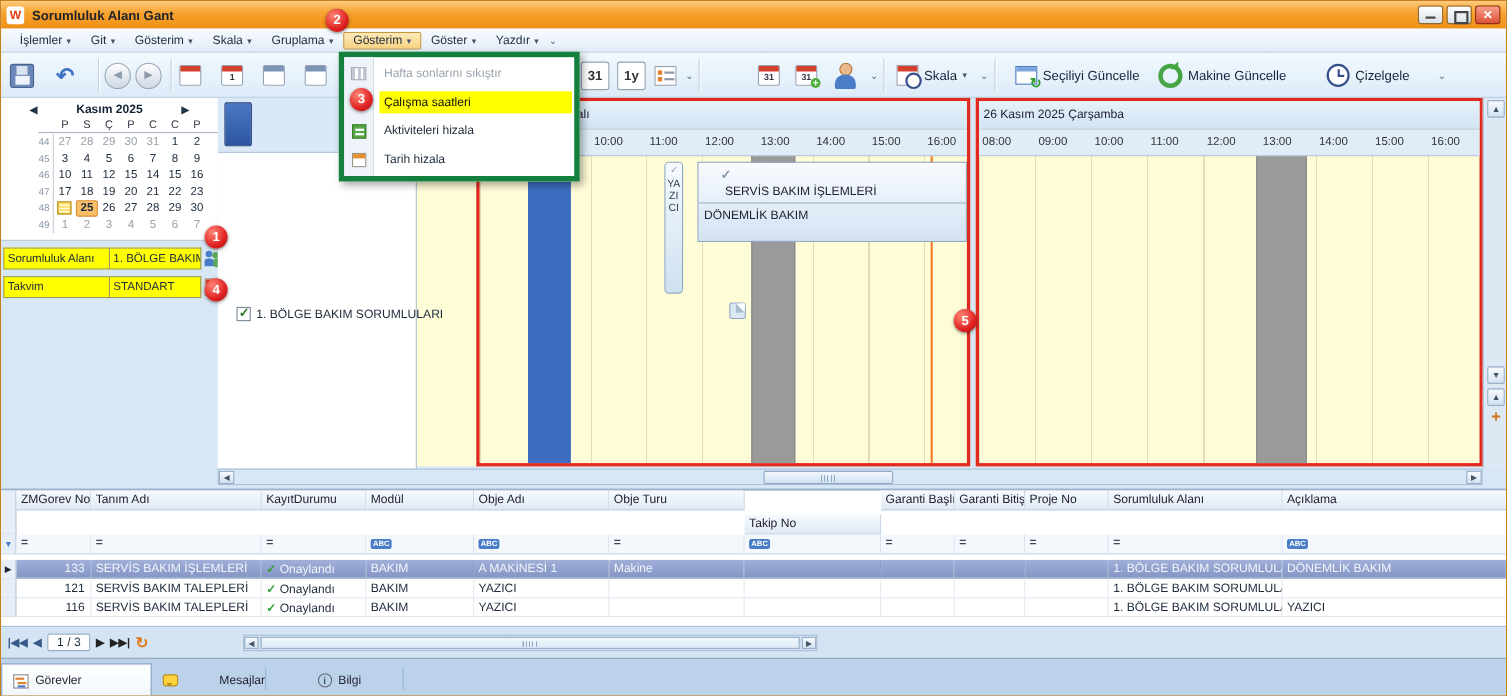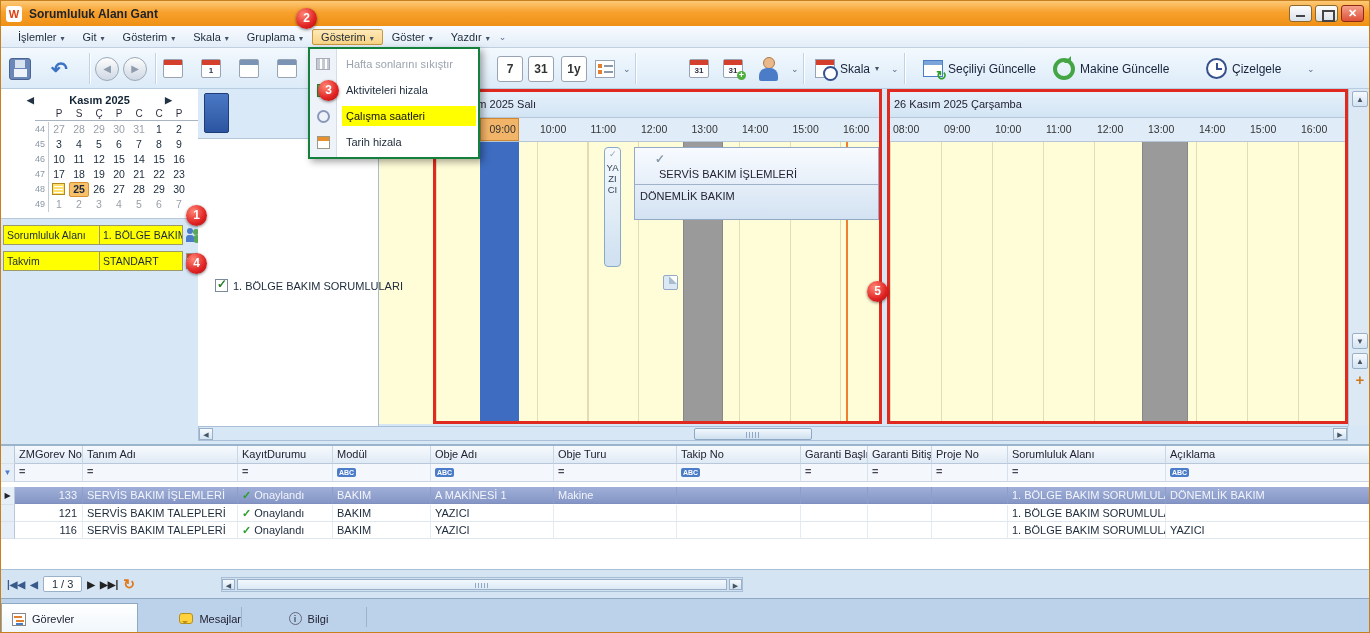--- a/index.html
+++ b/index.html
@@ -72,22 +72,22 @@
   .icon-winref { width:20px; height:17px; background:#fff; border:1px solid #4a7cc8; position:relative; }
   .icon-winref::before { content:""; position:absolute; left:0; right:0; top:0; height:4px; background:#7ba4d8; }
   .icon-winref::after { content:"↻"; position:absolute; right:-5px; bottom:-7px; color:#2f9e2f; font-weight:bold; font-size:13px; }
   .icon-greenref { width:22px; height:22px; border-radius:50%; border:4px solid #45a545; position:relative; }
   .icon-greenref::after { content:""; position:absolute; right:-5px; top:-4px; border:5px solid transparent; border-left-color:#45a545; transform:rotate(45deg); }
   .icon-clock { width:21px; height:21px; border-radius:50%; border:2px solid #35508c; background:#fff; position:relative; }
   .icon-clock::before { content:""; position:absolute; left:8px; top:3px; width:2px; height:7px; background:#35508c; }
   .icon-clock::after { content:""; position:absolute; left:9px; top:8px; width:5px; height:2px; background:#35508c; }
 
   
-  .dropdown { position:absolute; left:307px; top:46px; width:172px; z-index:60; background:#fff;
-    border:2px solid #15803d; box-shadow:3px 3px 7px rgba(0,0,0,.35); padding:2px 0; }
+  .dropdown { position:absolute; left:307px; top:46px; width:219px; z-index:60; background:#fff;
+    border:5px solid #15803d; box-shadow:3px 3px 7px rgba(0,0,0,.35); padding:2px 0; }
   .dropdown::before { content:""; position:absolute; left:0; top:0; bottom:0; width:26px; background:#eef3fa; border-right:1px solid #d4dde8; }
   .dd-item { position:relative; height:26px; display:flex; align-items:center; }
   .dd-icon { width:26px; display:flex; justify-content:center; z-index:1; }
   .dd-label { margin-left:6px; flex:1; line-height:20px; padding-left:4px; }
   .dd-item.disabled .dd-label { color:#9aa4ae; }
   .dd-item.hl .dd-label { background:#ffff00; margin-right:2px; color:#111; }
   .ic-compress { width:14px; height:12px; background:repeating-linear-gradient(to right,#c4cad2 0 3px,#fff 3px 5px); border:1px solid #aab; }
   .ic-clock-s { width:13px; height:13px; border-radius:50%; border:2px solid #8898b8; }
   .ic-align { width:13px; height:13px; background:#58a848; border:1px solid #3c7c30; position:relative; }
   .ic-align::before { content:""; position:absolute; left:2px; top:3px; width:8px; height:2px; background:#fff; box-shadow:0 4px 0 #fff; }
@@ -539,21 +539,21 @@
 
   <div class="grid">
     <div class="g-row" id="grid-header">
         <div class="g-marker"></div>
         <div class="g-th" style="width: 68px;">ZMGorev No</div>
         <div class="g-th" style="width: 155px;">Tanım Adı</div>
         <div class="g-th" style="width: 95px;">KayıtDurumu</div>
         <div class="g-th" style="width: 98px;">Modül</div>
         <div class="g-th" style="width: 123px;">Obje Adı</div>
         <div class="g-th" style="width: 123px;">Obje Turu</div>
-        <div class="g-th" style="width: 124px;">Takip No</div>
+        <div class="g-th" style="width: 124px; margin-top: 22px;">Takip No</div>
         <div class="g-th" style="width: 67px;">Garanti Başlı</div>
         <div class="g-th" style="width: 64px;">Garanti Bitiş</div>
         <div class="g-th" style="width: 76px;">Proje No</div>
         <div class="g-th" style="width: 158px;">Sorumluluk Alanı</div>
         <div class="g-th" style="width: 205px;">Açıklama</div>
       </div>
     <div class="g-row" id="grid-filter">
         <div class="g-marker"><span class="funnel"></span></div>
         <div class="g-f" style="width: 68px;">=</div>
         <div class="g-f" style="width: 155px;">=</div>
@@ -630,51 +630,51 @@
       <div class="pgs-thumb"></div>
       <div class="pgs-btn" style="right:0;">▶</div>
     </div>
   </div>
 
   <div class="tabsbar">
     <div class="tab active" style="left:0; width:137px;">
       <span class="ic-gantt"></span>
       <span>Görevler</span>
     </div>
-    <div class="tab" style="left:137px; width:103px; justify-content:flex-end;">
+    <div class="tab" style="left:137px; width:103px; justify-content:space-between;">
       <span class="ic-bubble"></span>
       <span>Mesajlar</span>
     </div>
     <div class="tab" style="left:240px; width:125px; justify-content:center;">
       <span class="ic-info"></span>
       <span>Bilgi</span>
     </div>
     <div class="tab-sep" style="left:240px;"></div>
     <div class="tab-sep" style="left:365px;"></div>
   </div>
 
   <div class="dropdown">
     <div class="dd-item disabled">
       <span class="dd-icon">
           <span class="ic-compress"></span>
         </span>
       <span class="dd-label">Hafta sonlarını sıkıştır</span>
     </div>
+    <div class="dd-item hl">
+      <span class="dd-icon">
+          <span class="ic-clock-s"></span>
+        </span>
+      <span class="dd-label">Çalışma saatleri</span>
+    </div>
     <div class="dd-item">
       <span class="dd-icon">
           <span class="ic-align"></span>
         </span>
       <span class="dd-label">Aktiviteleri hizala</span>
     </div>
-    <div class="dd-item hl">
-      <span class="dd-icon">
-          <span class="ic-clock-s"></span>
-        </span>
-      <span class="dd-label">Çalışma saatleri</span>
-    </div>
     <div class="dd-item">
       <span class="dd-icon">
           <span class="ic-cal-s"></span>
         </span>
       <span class="dd-label">Tarih hizala</span>
     </div>
   </div>
 
   <div class="badge" style="left:185px; top:204px;">1</div>
   <div class="badge" style="left:295px; top:7px;">2</div>

